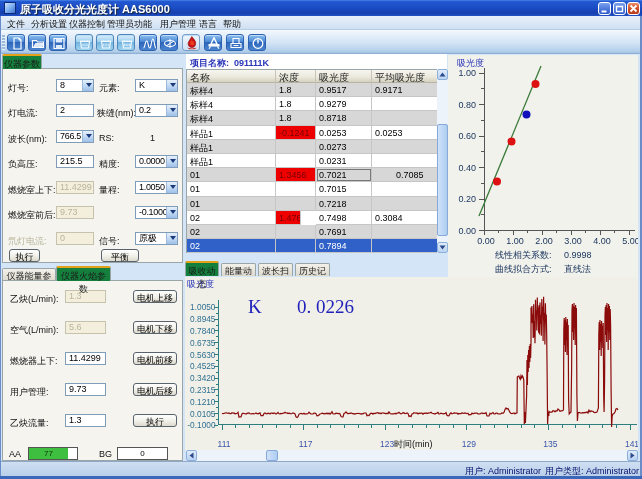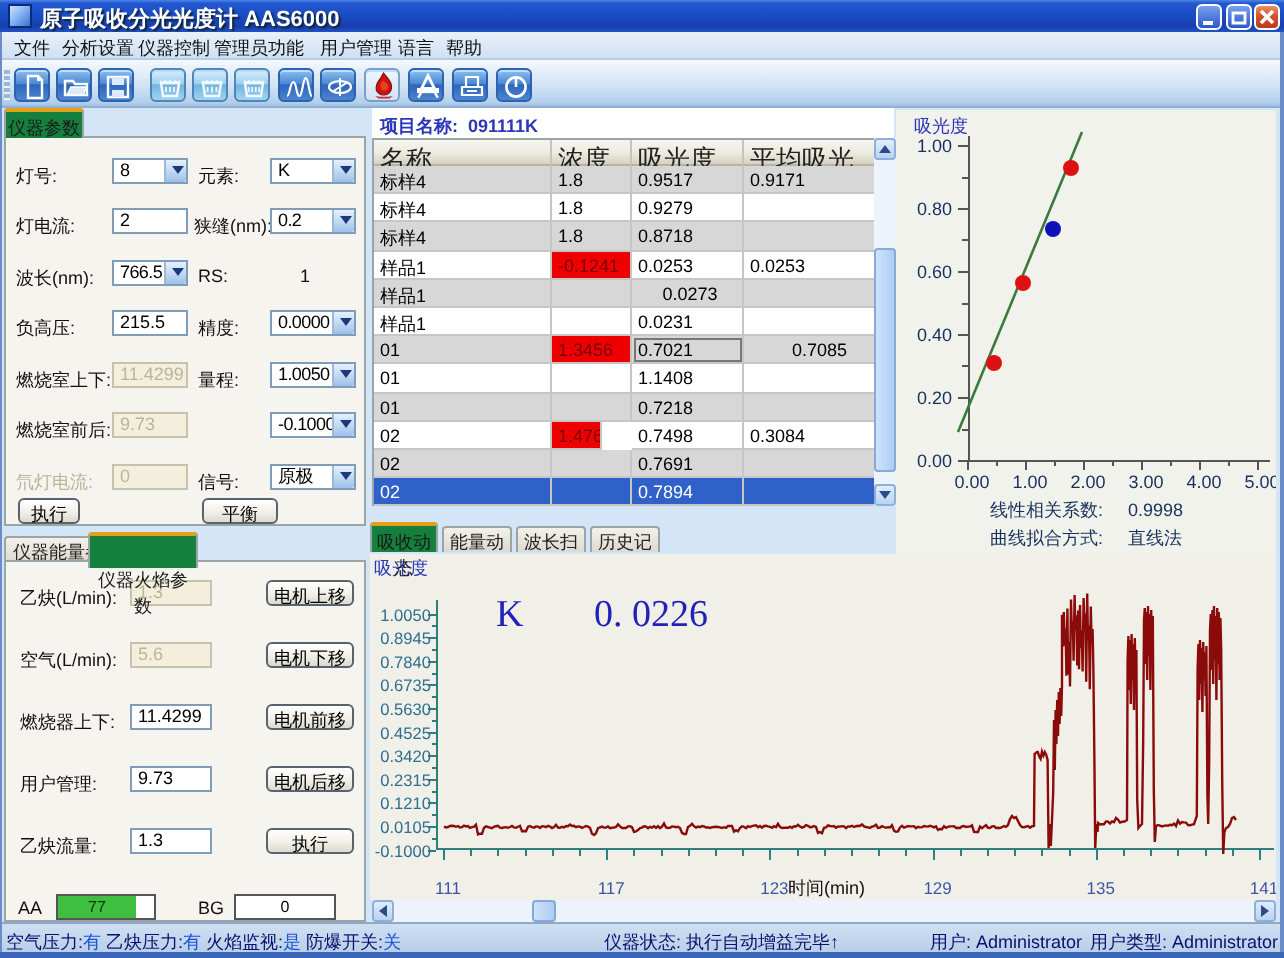--- a/index.html
+++ b/index.html
@@ -28,21 +28,21 @@
 .lbl{position:absolute;font-size:9px;color:#111;white-space:nowrap}
 .fld{position:absolute;height:13px;background:#fff;border:1px solid #7f9db9;font-size:9px;line-height:11px;padding-left:3px;color:#000;white-space:nowrap}
 .fld.dd{letter-spacing:-0.3px}
 .fld.dis{background:#f3efdc;border-color:#c5c2ad;color:#b9b59b}
 .dd .arr{position:absolute;right:0px;top:0px;width:11px;height:11px;background:linear-gradient(180deg,#e6f0fc,#bcd5f2 60%,#9dbfe8);border-left:1px solid #9db9d9;border-radius:0 1px 1px 0}
 .dd .arr:after{content:"";position:absolute;left:2.5px;top:3px;border-left:3px solid transparent;border-right:3px solid transparent;border-top:4px solid #1a3a7a}
 .btn{position:absolute;background:linear-gradient(180deg,#ffffff,#f1f0e8 55%,#dddace);border:1px solid #58636d;border-radius:3px;font-size:9px;text-align:center;color:#000}
 
 #ptitle{left:186px;top:54px;width:261px;height:15px;background:#fff;font-weight:bold;color:#2b36b8;padding:3px 0 0 4px;font-size:9px}
 #tbl{left:186px;top:69px;width:261px;height:184px;background:#fff;border:1px solid #9aa5a8;border-right:none}
-.th{position:absolute;top:0;height:13px;background:linear-gradient(180deg,#f6f5f0 0%,#eceade 55%,#d6d2c2 100%);border-right:1px solid #c9c5b6;border-bottom:1px solid #b8b4a4;font-size:13px;padding:1px 0 0 3px;color:#222}
+.th{position:absolute;top:0;height:13px;background:linear-gradient(180deg,#f6f5f0 0%,#eceade 55%,#d6d2c2 100%);border-right:1px solid #c9c5b6;border-bottom:1px solid #b8b4a4;font-size:10px;padding:1px 0 0 3px;color:#222}
 .tr{position:absolute;left:0;width:250px;height:14.2px}
 .td{position:absolute;top:0;height:14.2px;border-right:1px solid #c6c6c6;border-bottom:1px solid #c6c6c6;font-size:9px;padding:2px 0 0 3px;white-space:nowrap;overflow:hidden}
 
 .sb{position:absolute;background:#ecf3fb}
 .sbtn{position:absolute;width:10px;height:10px;background:linear-gradient(180deg,#e0ecfb,#bad3f2);border:1px solid #8cb0dc;border-radius:2px;color:#2a4a8a;font-size:7px;line-height:8px;text-align:center}
 .sth{position:absolute;background:linear-gradient(90deg,#cfe2fa,#aecdf2);border:1px solid #86a9d8;border-radius:2px}
 
 #sbar{left:0;top:461px;width:642px;height:15px;background:linear-gradient(180deg,#cfdff2,#b9cfe9);border-top:1px solid #8fa8c8;color:#06126e;font-size:9px}
 #sbot{left:0;top:476px;width:642px;height:3px;background:#3a67b8}
 .chart{position:absolute;background:#f1f1ea}
@@ -184,21 +184,21 @@
 <div class="fld dis" style="left:56px;top:206px;width:38px">9.73</div>
 <div class="fld dd" style="left:135px;top:206px;width:43px">-0.1000<span class="arr"></span></div>
 <div class="lbl" style="left:8px;top:234.5px;color:#b9b59b">氘灯电流:</div>
 <div class="fld dis" style="left:56px;top:231.5px;width:38px">0</div>
 <div class="lbl" style="left:99px;top:234.5px">信号:</div>
 <div class="fld dd" style="left:135px;top:231.5px;width:43px">原极<span class="arr"></span></div>
 <div class="btn" style="left:9px;top:249px;width:31px;height:13px;padding-top:1px">执行</div>
 <div class="btn" style="left:101px;top:249px;width:38px;height:13px;padding-top:1px">平衡</div>
 
 <div class="tab off" style="left:2px;top:268px;width:54px;height:13px;padding-top:1px">仪器能量参数</div>
-<div class="tab on" style="left:44px;top:266px;width:55px;height:15px;padding-top:16px;z-index:3">仪器火焰参数</div>
+<div class="tab on" style="left:56px;top:266px;width:55px;height:15px;padding-top:2px;z-index:3">仪器火焰参数</div>
 <div class="panel" style="left:2px;top:280px;width:181px;height:181px"></div>
 <div class="lbl" style="left:10px;top:292.5px">乙炔(L/min):</div>
 <div class="fld dis" style="left:65px;top:289.5px;width:41px">1.3</div>
 <div class="btn" style="left:133px;top:289.5px;width:44px;height:13px;padding-top:1px">电机上移</div>
 <div class="lbl" style="left:10px;top:323.5px">空气(L/min):</div>
 <div class="fld dis" style="left:65px;top:320.5px;width:41px">5.6</div>
 <div class="btn" style="left:133px;top:320.5px;width:44px;height:13px;padding-top:1px">电机下移</div>
 <div class="lbl" style="left:10px;top:354.5px">燃烧器上下:</div>
 <div class="fld" style="left:65px;top:351.5px;width:41px">11.4299</div>
 <div class="btn" style="left:133px;top:351.5px;width:44px;height:13px;padding-top:1px">电机前移</div>
@@ -235,39 +235,39 @@
     </div>
 <div class="tr" style="top:55.599999999999994px;background:#ffffff;">
       <div class="td" style="left:0px;width:89px;">样品1</div>
       <div class="td" style="left:89px;width:40px;background:#ee0000;color:#7a0000;">-0.1241</div>
       <div class="td" style="left:129px;width:56px;">0.0253</div>
       <div class="td" style="left:185px;width:66px;">0.0253</div>
     </div>
 <div class="tr" style="top:69.8px;background:#d7d7d7;">
       <div class="td" style="left:0px;width:89px;">样品1</div>
       <div class="td" style="left:89px;width:40px;"></div>
-      <div class="td" style="left:129px;width:56px;text-align:center;">0.0273</div>
+      <div class="td" style="left:129px;width:56px;">0.0273</div>
       <div class="td" style="left:185px;width:66px;"></div>
     </div>
 <div class="tr" style="top:84.0px;background:#ffffff;">
       <div class="td" style="left:0px;width:89px;">样品1</div>
       <div class="td" style="left:89px;width:40px;"></div>
       <div class="td" style="left:129px;width:56px;">0.0231</div>
       <div class="td" style="left:185px;width:66px;"></div>
     </div>
 <div class="tr" style="top:98.19999999999999px;background:#d7d7d7;">
       <div class="td" style="left:0px;width:89px;">01</div>
       <div class="td" style="left:89px;width:40px;background:#ee0000;color:#7a0000;">1.3456</div>
       <div class="td" style="left:129px;width:56px;outline:1px solid #777;outline-offset:-2px">0.7021</div>
       <div class="td" style="left:185px;width:66px;padding-left:24px;">0.7085</div>
     </div>
 <div class="tr" style="top:112.39999999999999px;background:#ffffff;">
       <div class="td" style="left:0px;width:89px;">01</div>
       <div class="td" style="left:89px;width:40px;"></div>
-      <div class="td" style="left:129px;width:56px;">1.1408</div>
+      <div class="td" style="left:129px;width:56px;">0.7015</div>
       <div class="td" style="left:185px;width:66px;"></div>
     </div>
 <div class="tr" style="top:126.6px;background:#d7d7d7;">
       <div class="td" style="left:0px;width:89px;">01</div>
       <div class="td" style="left:89px;width:40px;"></div>
       <div class="td" style="left:129px;width:56px;">0.7218</div>
       <div class="td" style="left:185px;width:66px;"></div>
     </div>
 <div class="tr" style="top:140.8px;background:#ffffff;">
       <div class="td" style="left:0px;width:89px;">02</div>
@@ -446,20 +446,18 @@
 <div class="sb" style="left:186px;top:450px;width:452px;height:11px"></div>
 <div class="sbtn" style="left:186px;top:450px;width:11px;height:11px"><svg width="9" height="9">
       <path d="M2.5 4.5l4-3v6z" fill="#2a4a8a"></path>
     </svg></div>
 <div class="sbtn" style="left:627px;top:450px;width:11px;height:11px"><svg width="9" height="9">
       <path d="M6.5 4.5l-4 3v-6z" fill="#2a4a8a"></path>
     </svg></div>
 <div class="sth" style="left:266px;top:450px;width:12px;height:11px"></div>
 
 <div class="abs" id="sbar">
-<span style="position:absolute;left:3px;top:3px">空气压力:<span style="color:#1a52d8">有</span>  乙炔压力:<span style="color:#1a52d8">有</span>  火焰监视:<span style="color:#1a52d8">是</span>   防爆开关:<span style="color:#1a52d8">关</span></span>
-<span style="position:absolute;left:302px;top:3px">仪器状态: 执行自动增益完毕↑</span>
 <span style="position:absolute;left:465px;top:3px">用户: Administrator</span>
 <span style="position:absolute;left:545px;top:3px">用户类型: Administrator</span>
 </div>
 <div class="abs" id="sbot"></div>
 <div class="abs" style="left:0;top:16px;width:1px;height:460px;background:#6a8cc8"></div>
 <div class="abs" style="left:640px;top:16px;width:2px;height:460px;background:#6a8cc8"></div>
 
 </body></html>

